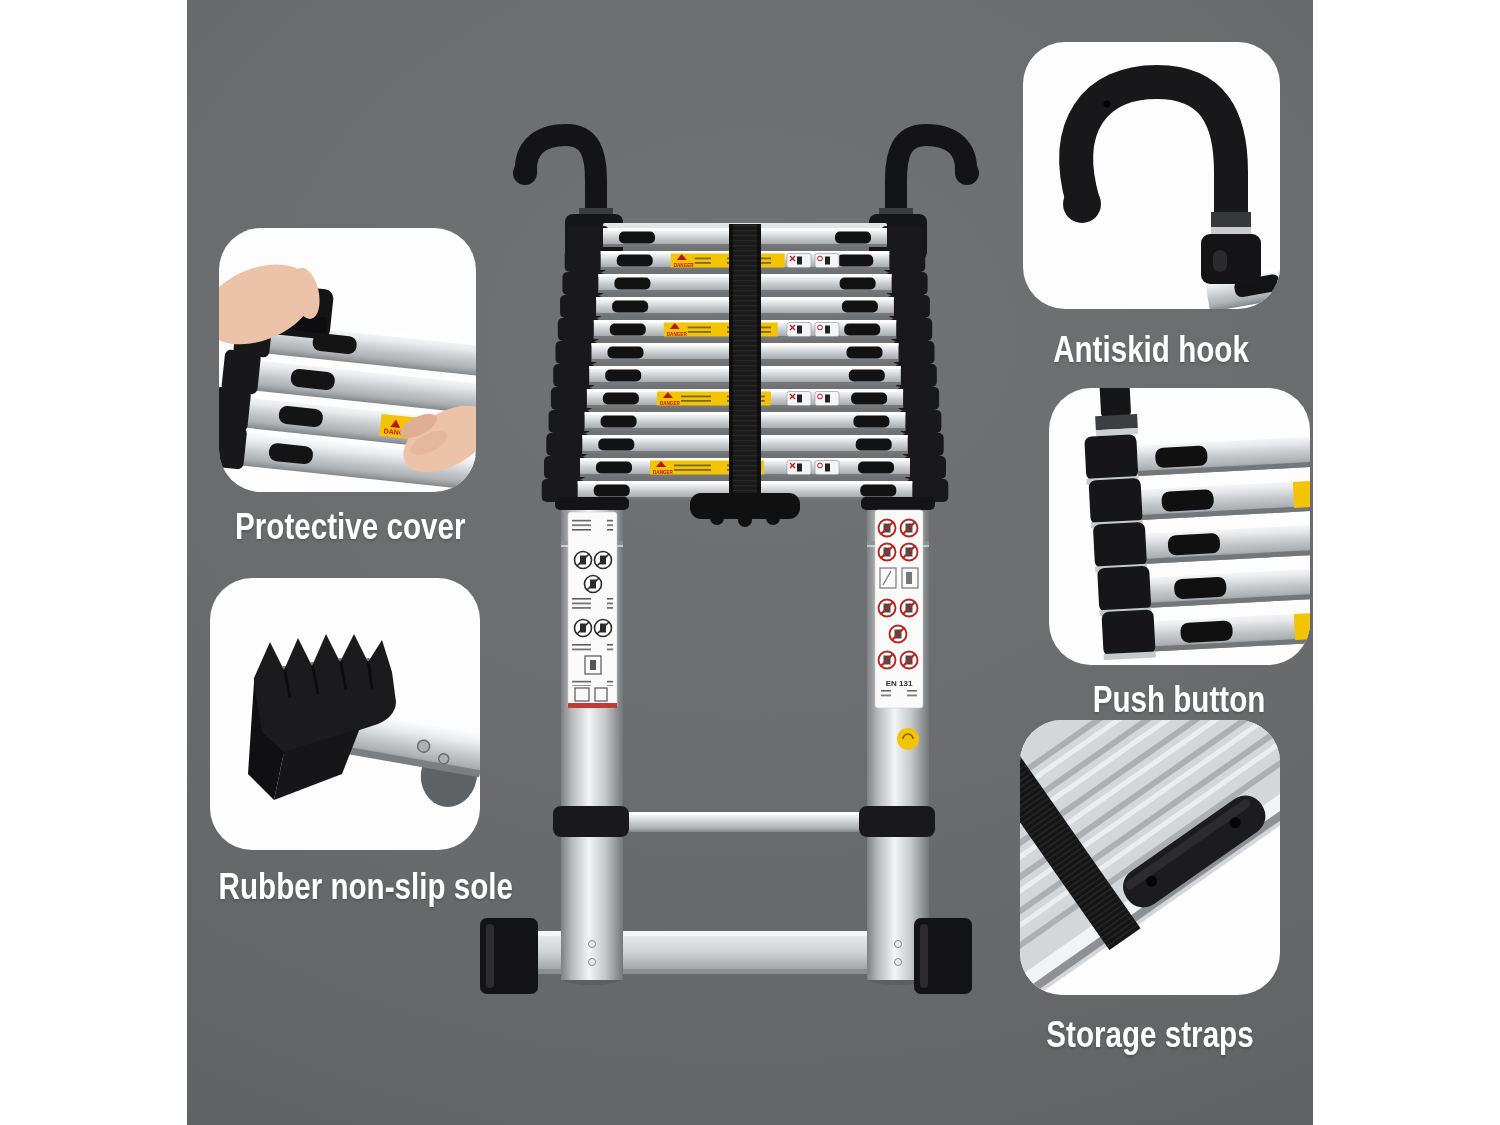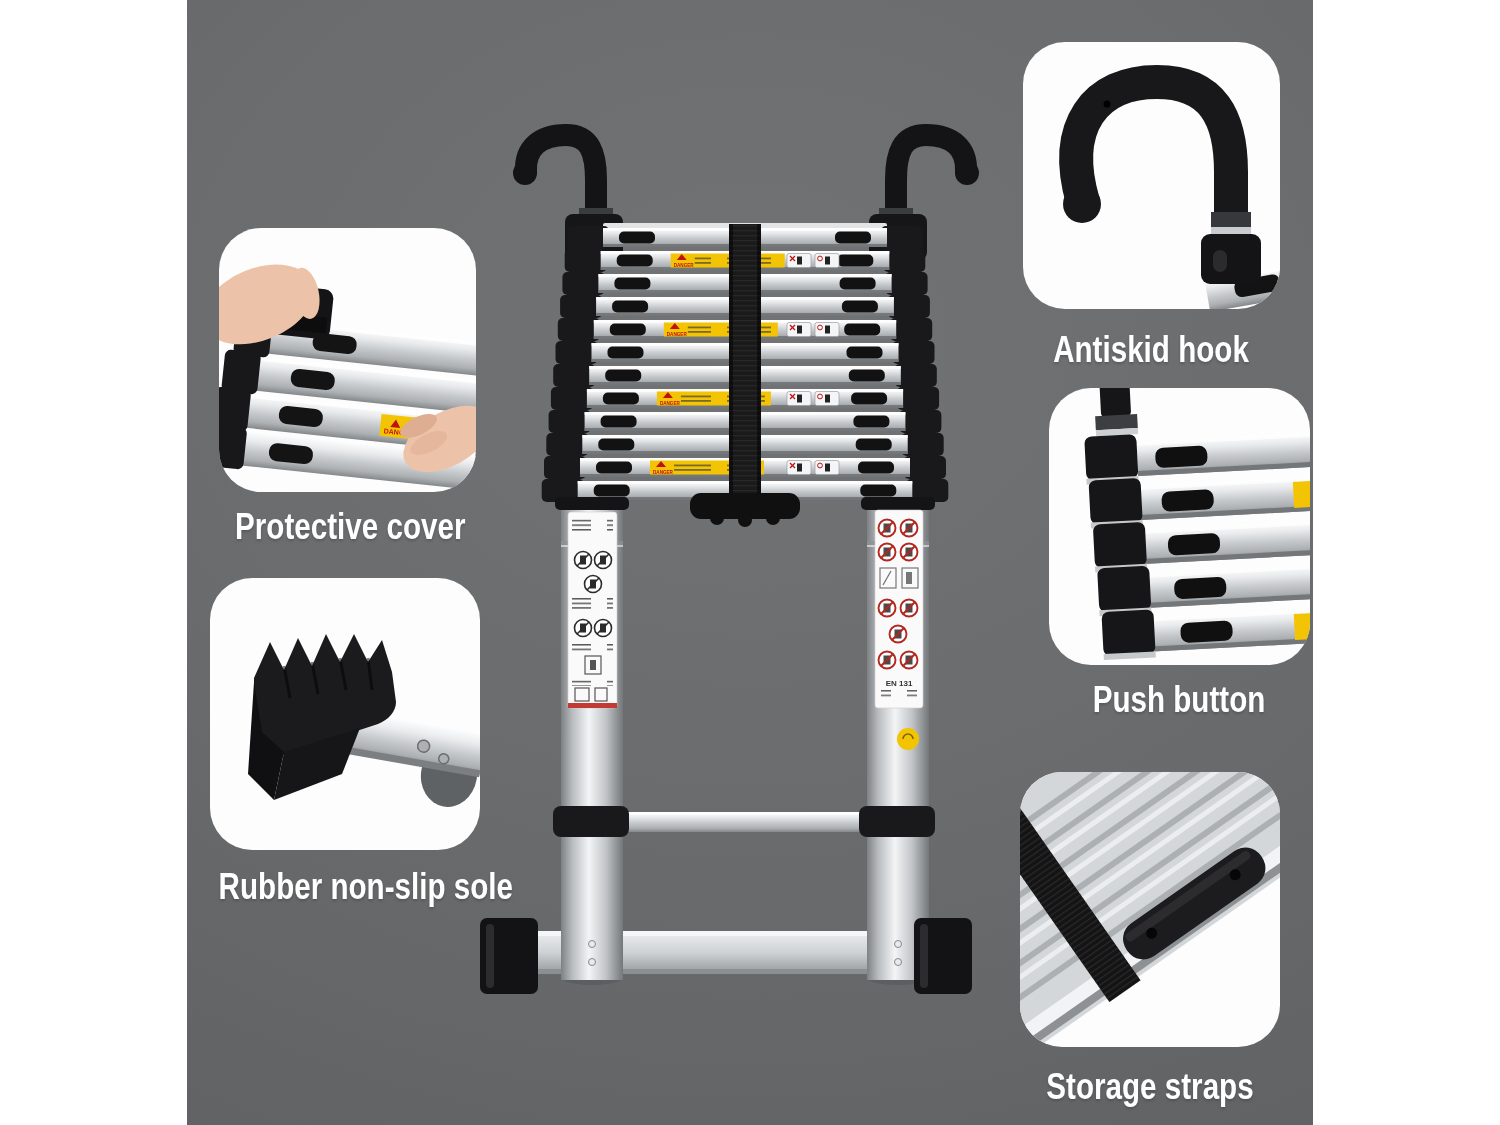--- a/index.html
+++ b/index.html
@@ -21,21 +21,21 @@
   #co-protective-cover .label{margin-top:14px;}
   #co-rubber-sole{left:0px;top:578px;width:316px;}
   #co-rubber-sole .card{width:270px;height:272px;}
   #co-rubber-sole .label{margin-top:16px;}
   #co-antiskid-hook{left:824px;top:42px;width:280px;}
   #co-antiskid-hook .card{width:257px;height:267px;}
   #co-antiskid-hook .label{margin-top:20px;}
   #co-push-button{left:852px;top:388px;width:280px;}
   #co-push-button .card{width:261px;height:277px;}
   #co-push-button .label{margin-top:14px;}
-  #co-storage-straps{left:823px;top:772px;width:280px;}
+  #co-storage-straps{left:823px;top:720px;width:280px;}
   #co-storage-straps .card{width:260px;height:275px;}
   #co-storage-straps .label{margin-top:19px;}
   .ladder{position:absolute;left:0;top:0;width:1126px;height:1125px;}
 </style>
 </head>
 <body>
 
 <div class="page">
   <section class="stage">
 

